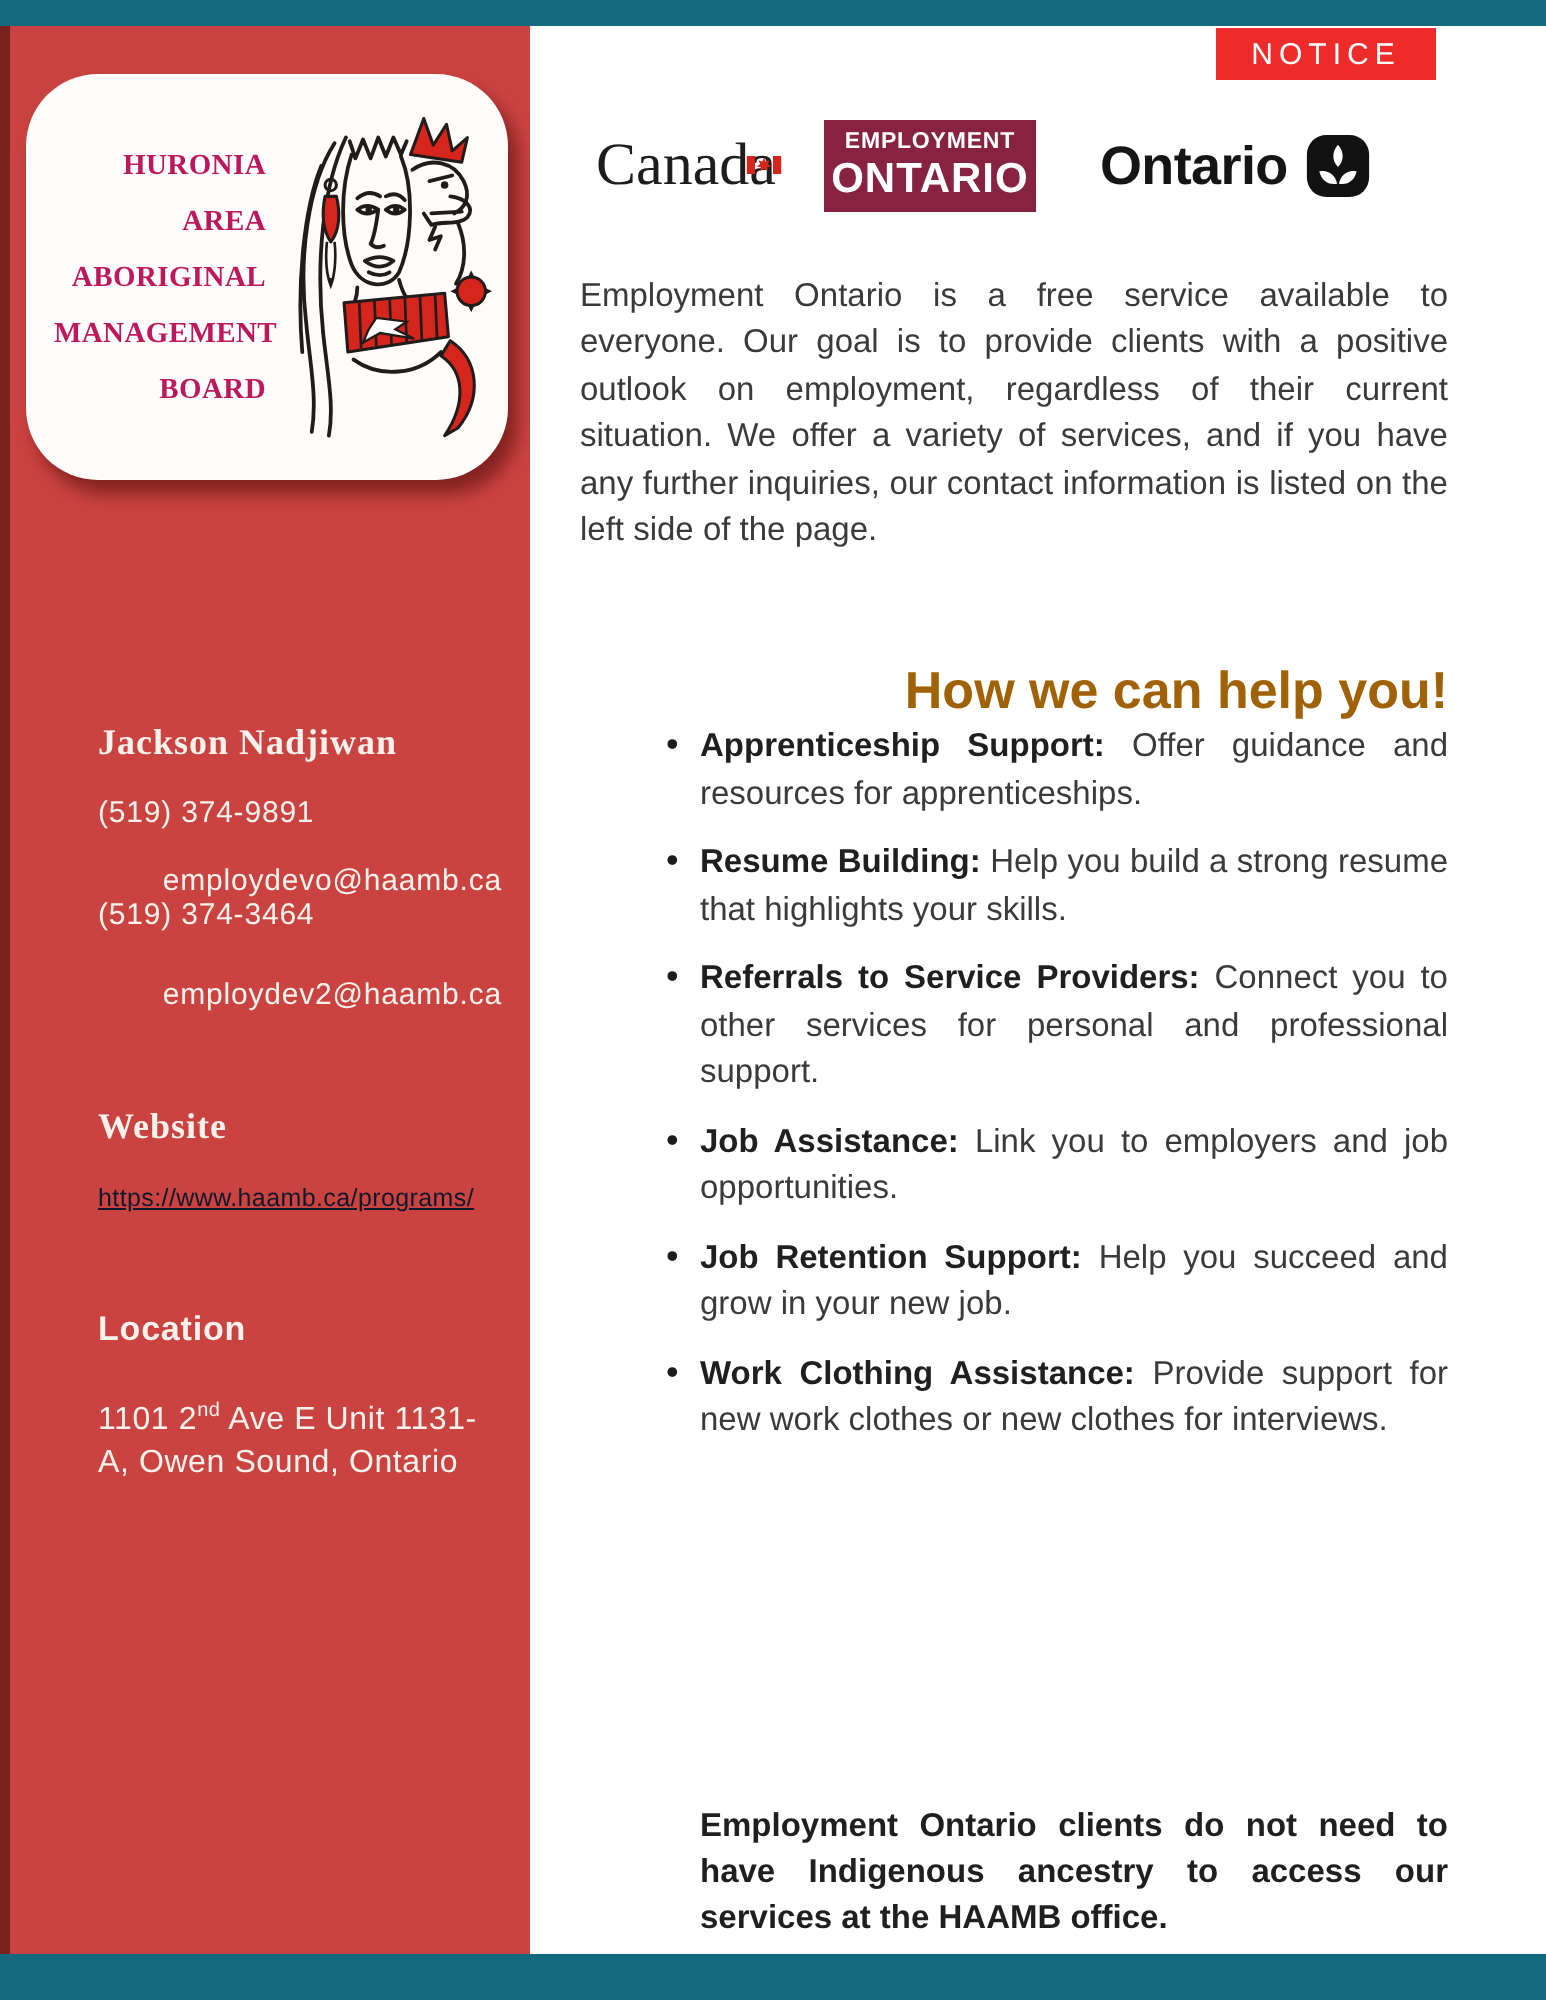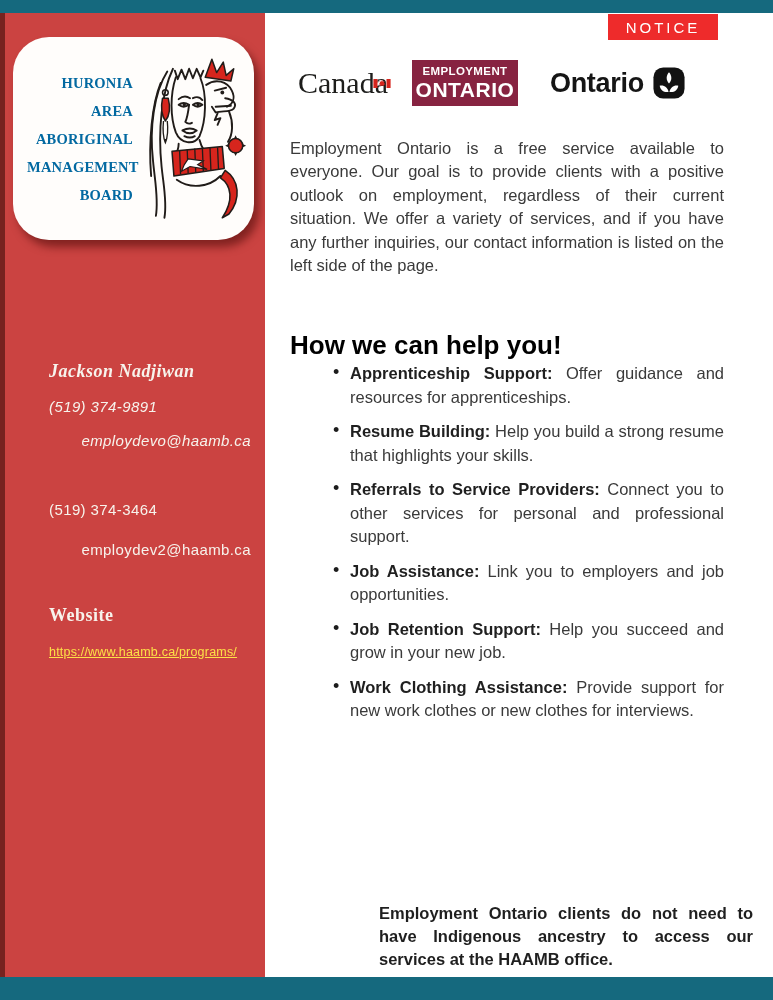--- a/index.html
+++ b/index.html
@@ -8,33 +8,33 @@
   .topbar{position:absolute;left:0;top:0;width:773px;height:13px;background:#15697E;}
   .bottombar{position:absolute;left:0;top:977px;width:773px;height:23px;background:#15697E;}
 
   
   .sidebar{position:absolute;left:0;top:13px;width:265px;height:964px;background:#CB4341;
            box-sizing:border-box;border-left:5px solid #77221f;}
   .logo-card{position:absolute;left:8px;top:24px;width:241px;height:203px;background:#fffdfb;
              border-radius:36px;box-shadow:5px 7px 9px rgba(70,8,6,.55);
              display:flex;align-items:center;box-sizing:border-box;padding:12px 6px 12px 14px;}
   .org-name{width:106px;text-align:right;font-family:"Liberation Serif",serif;font-weight:700;
-            font-size:14.5px;line-height:28px;color:#0369a1;letter-spacing:.2px;}
+            font-size:14.5px;line-height:28px;color:#be185d;letter-spacing:.2px;}
   .illus-wrap{flex:1;display:flex;justify-content:center;}
   .contact-col{position:absolute;left:44px;top:348px;right:14px;color:#f7f3ec;}
   .c-name{font-family:"Liberation Serif",serif;font-weight:700;font-size:18px;
           letter-spacing:.5px;margin:0 0 16px 0;}
   .c-line{font-size:15px;letter-spacing:.4px;margin:0 0 17px 0;}
-  .cb1{margin-bottom:52px;font-style:italic;} .cb1 .c-line.ph{margin-bottom:17px;}
+  .cb1{} .cb1 .c-line.ph{margin-bottom:17px;}
   .cb2{margin-bottom:47px;} .cb2 .c-name{margin-bottom:14px;} .cb2 .c-line.ph{margin-bottom:23px;}
   .c-line:last-child{margin-bottom:0;text-align:right;}
   .web-block{margin-bottom:47px;}
   .web-h{font-family:"Liberation Serif",serif;font-weight:700;font-size:18px;
          letter-spacing:.5px;margin:0 0 16px 0;}
-  .web-link{font-size:12.5px;color:#fde047;text-decoration:underline;letter-spacing:.2px;cursor:pointer;}
+  .web-link{font-size:12.5px;color:#0f172a;text-decoration:underline;letter-spacing:.2px;cursor:pointer;}
   .loc-h{font-weight:700;font-size:17px;letter-spacing:.4px;margin:0 0 20px 0;}
   .loc-addr{font-size:16px;line-height:22px;letter-spacing:.3px;}
   .loc-addr sup{font-size:10px;}
 
   
   .main{position:absolute;left:265px;top:13px;width:508px;height:964px;background:#ffffff;}
   .notice{position:absolute;top:1px;right:55px;width:110px;height:26px;background:#EE2B2B;
           color:#ffffff;font-size:15px;letter-spacing:3px;display:flex;align-items:center;
           justify-content:center;}
   .logos{position:absolute;top:44px;left:33px;height:52px;display:flex;align-items:center;}
@@ -42,29 +42,29 @@
   .canada-flag{position:absolute;right:-3px;top:-5px;}
   .eo{margin-left:24px;width:106px;height:46px;background:#872341;color:#ffffff;display:flex;
       flex-direction:column;align-items:center;justify-content:center;line-height:1;}
   .eo-l1{font-size:11.5px;font-weight:700;letter-spacing:.4px;}
   .eo-l2{font-size:21px;font-weight:800;letter-spacing:.5px;margin-top:2px;}
   .ontario{margin-left:32px;display:flex;align-items:center;font-weight:700;font-size:27px;
            color:#151515;letter-spacing:-.3px;}
   .trillium{margin-left:9px;display:flex;}
   .intro{position:absolute;left:25px;top:107px;width:434px;font-size:16.5px;line-height:23.5px;
          color:#3a3a3a;text-align:justify;}
-  .help-heading{position:absolute;left:25px;top:300px;width:434px;text-align:left;font-size:26px;
-                font-weight:700;color:#000000;}
+  .help-heading{position:absolute;left:25px;top:300px;width:434px;text-align:right;font-size:26px;
+                font-weight:700;color:#a16207;}
   .help-list{position:absolute;left:68px;top:349px;width:391px;margin:0;padding:0;list-style:none;}
   .help-list li{position:relative;box-sizing:border-box;padding-left:17px;margin-bottom:11px;
                 font-size:16.5px;line-height:23.5px;color:#3a3a3a;text-align:justify;}
   .help-list li::before{content:"\2022";position:absolute;left:0;top:-1px;color:#1c1c1c;font-size:18px;}
   .help-list b{color:#1f1f1f;}
   .closing{position:absolute;left:85px;top:872px;width:374px;font-size:16.5px;line-height:23px;
-           font-weight:700;color:#1f1f1f;text-align:justify;margin-left:29px;}
+           font-weight:700;color:#1f1f1f;text-align:justify;}
 </style>
 </head>
 <body>
 
 <div class="page">
 
   <div class="topbar"></div>
 
   <aside class="sidebar">
 
@@ -133,20 +133,24 @@
         <p class="c-line">employdevo@haamb.ca</p>
       </div>
       <div class="contact-block cb2">
         <p class="c-line ph">(519) 374-3464</p>
         <p class="c-line">employdev2@haamb.ca</p>
       </div>
       <div class="web-block">
         <p class="web-h">Website</p>
         <a class="web-link" aria-label="https://www.haamb.ca/programs/">https://www.haamb.ca/programs/</a>
       </div>
+      <div class="loc-block">
+        <p class="loc-h">Location</p>
+        <p class="loc-addr"><span>1101 2</span><sup>nd</sup><span> Ave E Unit 1131-</span><br><span>A, Owen Sound, Ontario</span></p>
+      </div>
     </div>
   </aside>
 
   <main class="main">
 
     <div class="notice">NOTICE</div>
 
     <div class="logos">
       <div class="canada">
         <span>Canada</span>

